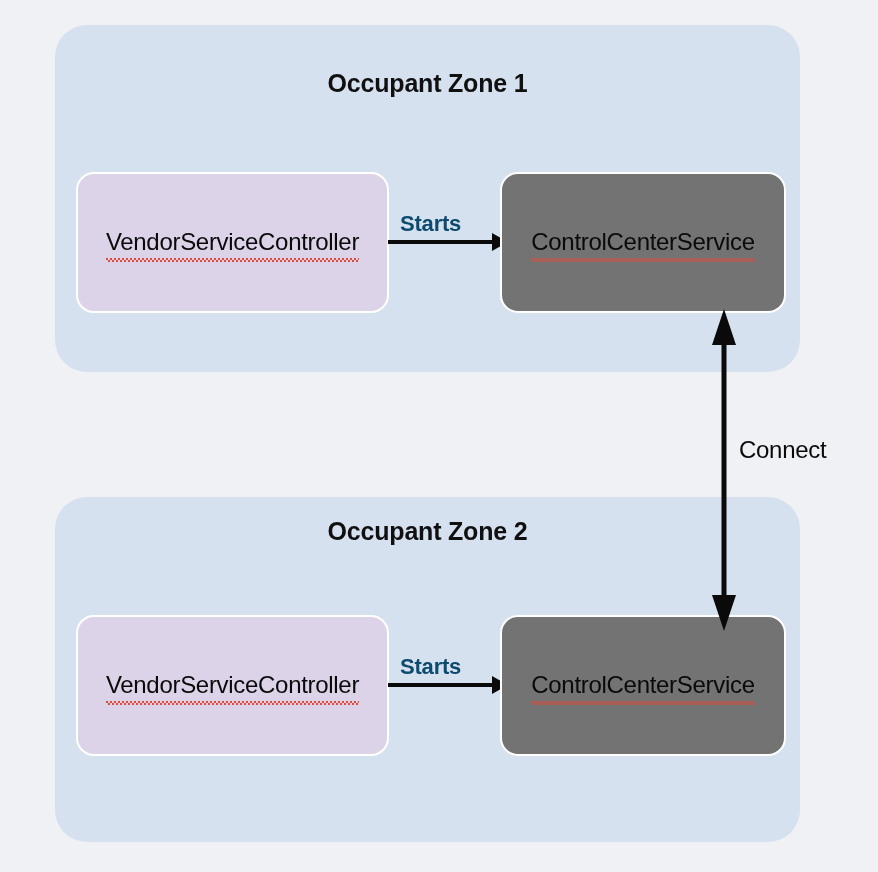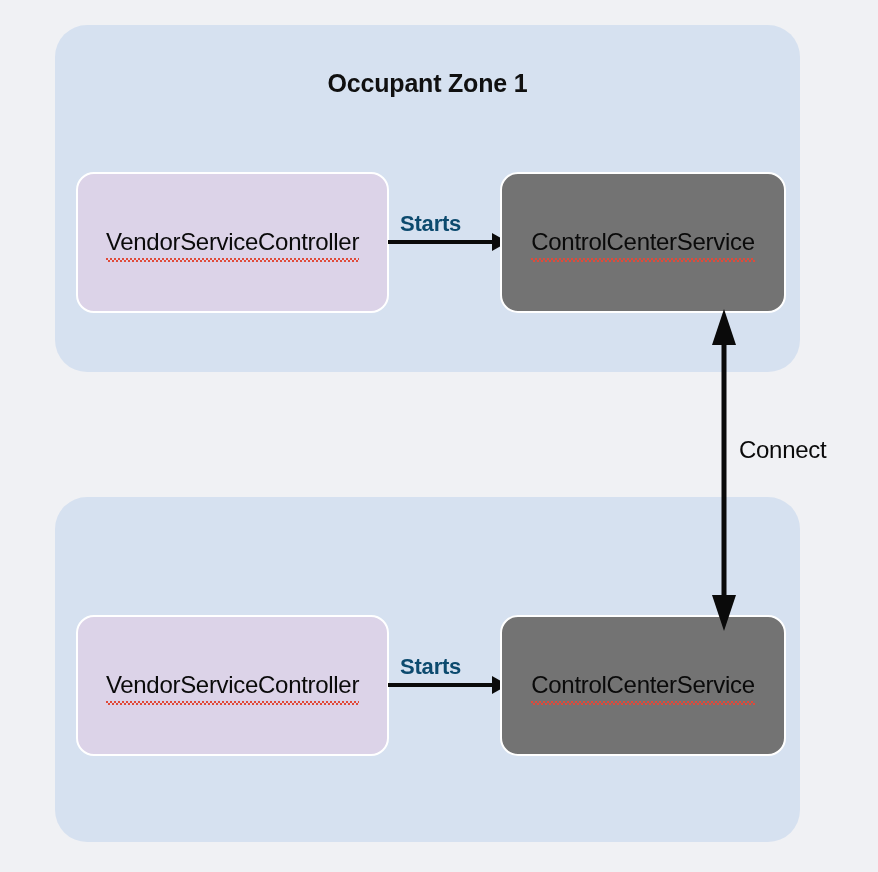--- a/index.html
+++ b/index.html
@@ -152,20 +152,21 @@
       <line x1="0" y1="9" x2="104" y2="9" stroke="#0a0a0a" stroke-width="4"></line>
       <polygon points="104,0 120,9 104,18" fill="#0a0a0a"></polygon>
     </svg>
 
     <div class="node node-green">
       <span class="node-label">ControlCenterService</span>
     </div>
   </div>
 
   <div class="zone" id="zone-2">
+    <div class="zone-title">Occupant Zone 2</div>
 
     <div class="node node-purple">
       <span class="node-label">VendorServiceController</span>
     </div>
 
     <div class="starts-label">Starts</div>
 
     <svg class="starts-arrow" viewBox="0 0 120 18">
       <line x1="0" y1="9" x2="104" y2="9" stroke="#0a0a0a" stroke-width="4"></line>
       <polygon points="104,0 120,9 104,18" fill="#0a0a0a"></polygon>

